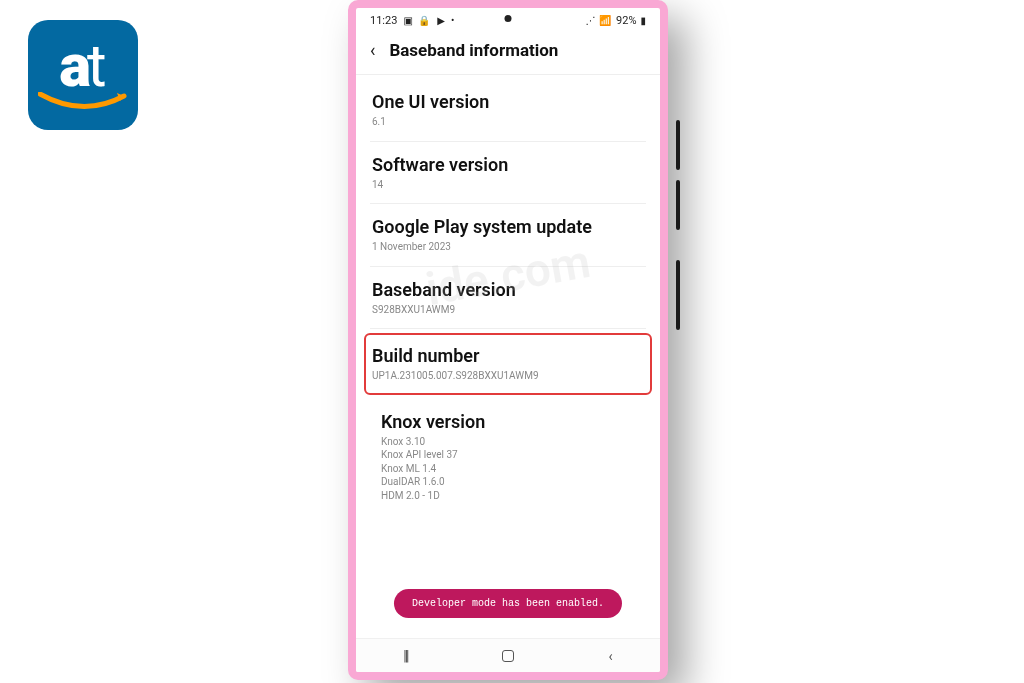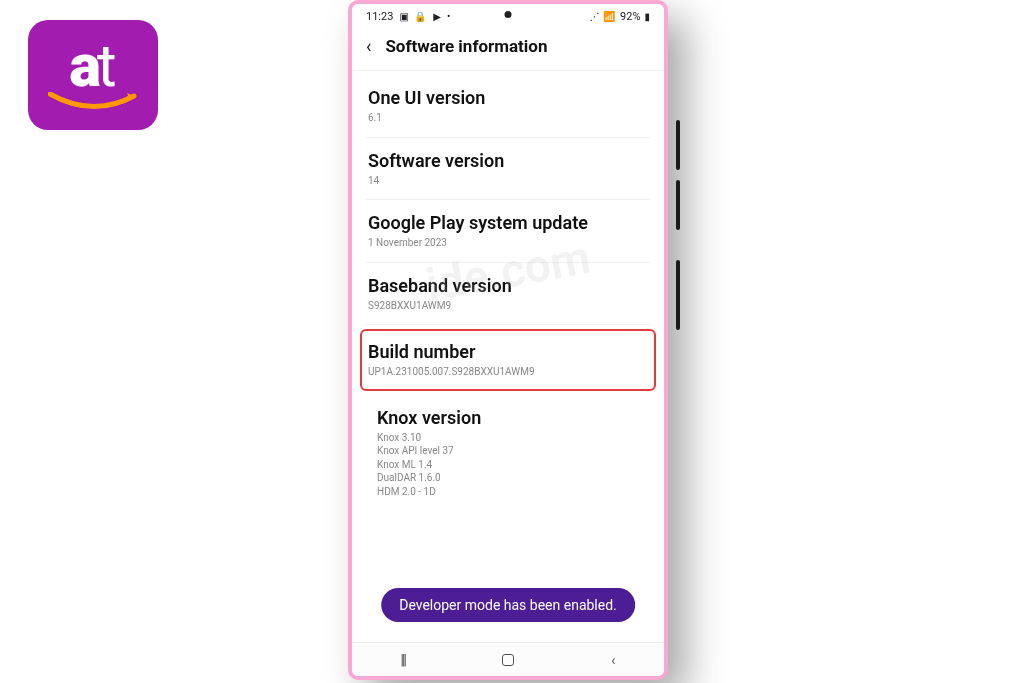--- a/index.html
+++ b/index.html
@@ -9,23 +9,23 @@
     background: #ffffff;
     font-family: -apple-system, BlinkMacSystemFont, "Segoe UI", Roboto, sans-serif;
     position: relative;
     overflow: hidden;
   }
   
   .logo {
     position: absolute;
     top: 20px;
     left: 28px;
-    width: 130px;
+    width: 110px;
     height: 110px;
-    background: #a21caf;
+    background: #0369a1;
     border-radius: 20px;
     display: flex;
     flex-direction: column;
     align-items: center;
     justify-content: center;
     padding-top: 6px;
   }
   .logo-text {
     color: #fff;
     font-weight: 900;
@@ -44,21 +44,21 @@
     transform: translateX(-50%);
     width: 328px;
     height: 683px;
   }
   .phone {
     position: absolute;
     top: 0;
     left: 0;
     width: 320px;
     height: 680px;
-    border: 4px solid #f9a8d4;
+    border: 8px solid #f9a8d4;
     border-radius: 10px;
     background: #fff;
     box-shadow: 18px 18px 40px rgba(0,0,0,0.35);
     overflow: hidden;
   }
   
   .side-btn {
     position: absolute;
     background: #1a1a1a;
     border-radius: 2px;
@@ -136,26 +136,27 @@
     font-weight: 600;
     pointer-events: none;
     white-space: nowrap;
   }
 
   .toast {
     position: absolute;
     bottom: 54px;
     left: 50%;
     transform: translateX(-50%);
-    background: #4c1d95;
+    background: #be185d;
     color: #fff;
-    font-size: 14px;
+    font-size: 10px;
     padding: 9px 18px;
     border-radius: 20px;
     white-space: nowrap;
+    font-family: Liberation Mono, monospace;
   }
 
   .navbar {
     position: absolute;
     bottom: 0;
     left: 0; right: 0;
     height: 34px;
     display: flex;
     justify-content: space-around;
     align-items: center;
@@ -198,21 +199,21 @@
       <div class="status-right">
         <span class="status-icon">⋰</span>
         <span class="status-icon">📶</span>
         <span>92%</span>
         <span class="status-icon">▮</span>
       </div>
     </div>
 
     <div class="header">
       <span class="back">‹</span>
-      <span class="title">Software information</span>
+      <span class="title">Baseband information</span>
     </div>
 
     <div class="watermark">ide.com</div>
 
     <div class="list">
       <div class="item">
         <div class="lbl">One UI version</div>
         <div class="val">6.1</div>
       </div>
       <div class="item">

